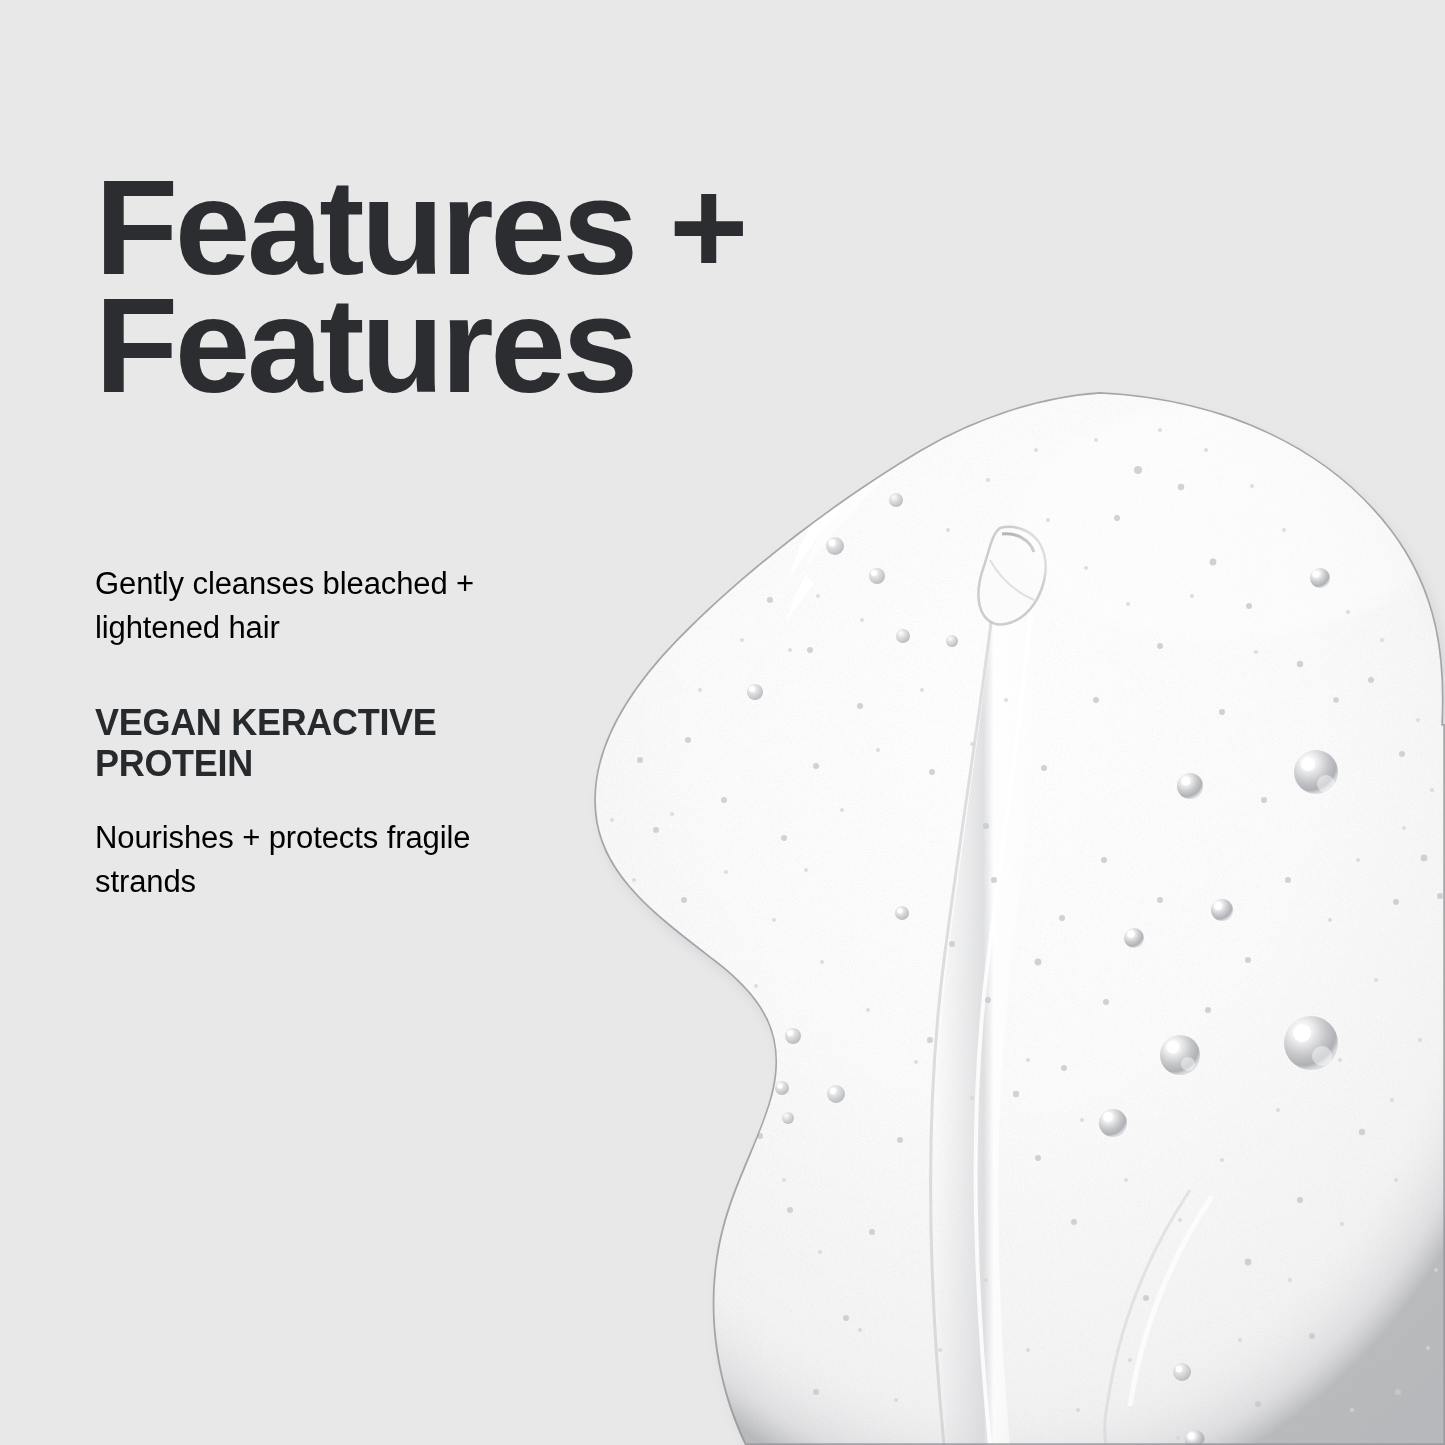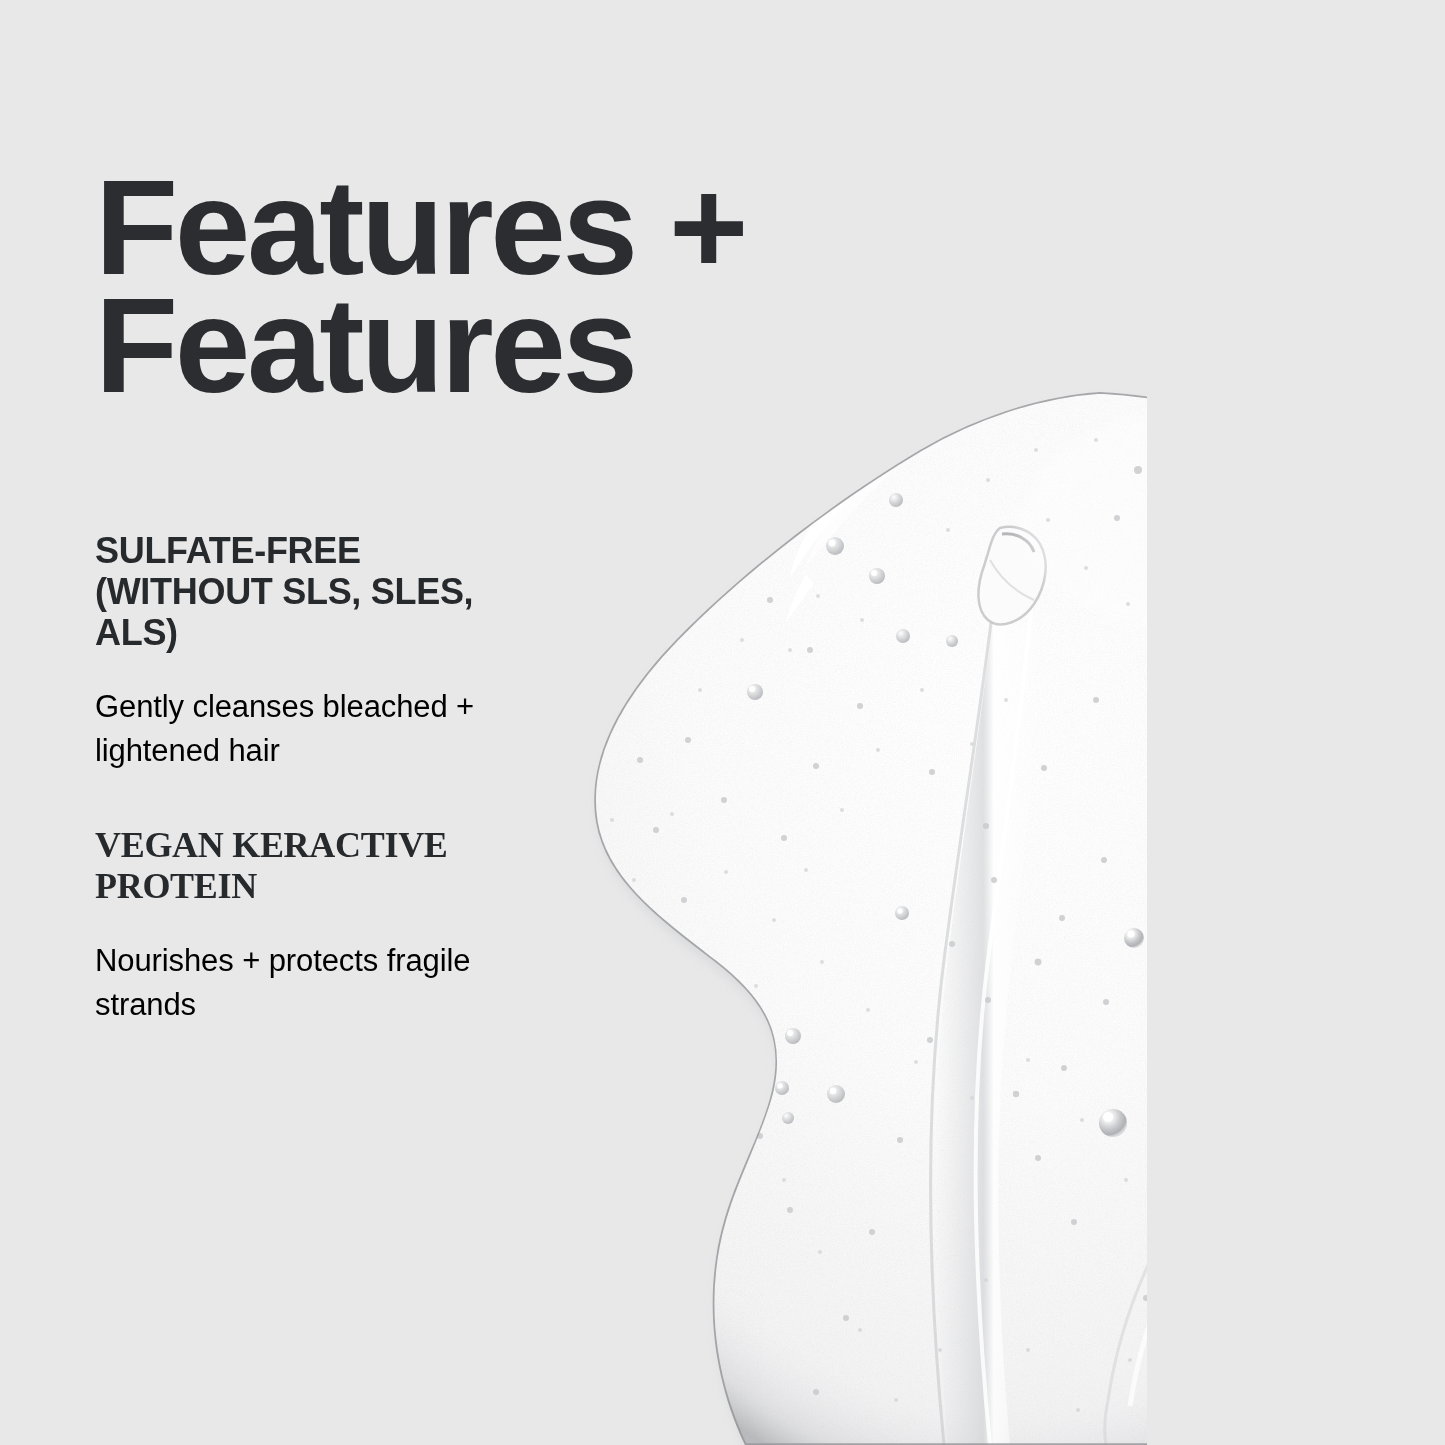--- a/index.html
+++ b/index.html
@@ -10,21 +10,21 @@
     overflow:hidden;
   }
 
   body{
     font-family:"Liberation Sans","DejaVu Sans",sans-serif;
     background:#e8e8e9;
   }
 
   #stage{
     position:relative;
-    width:1147px; height:1445px;
+    width:1445px; height:1445px;
     background:#e8e8e9;
     overflow:hidden;
   }
 
   
   #swatch-layer{
     position:absolute;
     inset:0;
     pointer-events:none;
   }
@@ -72,21 +72,21 @@
     font-size:31px;
     line-height:44px;
     font-weight:400;
     letter-spacing:-0.1px;
     color:#000000;
     max-width:470px;
     margin-top:32px;
   }
 
   .fb-1 .feature-title{ max-width:400px; }
-  .fb-2 .feature-title{ max-width:470px;font-family:Liberation Serif, serif; }
+  .fb-2 .feature-title{ max-width:470px; }
   .fb-3 .feature-title{ max-width:500px; }
   .fb-1{ margin-bottom:52px; }
   .fb-2{ margin-bottom:56px; }
 </style>
 </head>
 <body>
 
 <div id="stage">
 
   <div id="swatch-layer">
@@ -485,21 +485,20 @@
     </svg>
   </div>
 
   <div id="content">
 
     <h1 id="page-title"><span>Features +</span><br><span>Features</span></h1>
 
     <div id="feature-list">
 
       <div class="feature-block fb-1">
-        <div class="feature-title">SULFATE-FREE (WITHOUT SLS, SLES, ALS)</div>
         <div class="feature-desc">Gently cleanses bleached + lightened hair</div>
       </div>
 
       <div class="feature-block fb-2">
         <div class="feature-title">VEGAN KERACTIVE PROTEIN</div>
         <div class="feature-desc">Nourishes + protects fragile strands</div>
       </div>
 
       <div class="feature-block fb-3">
       </div>

